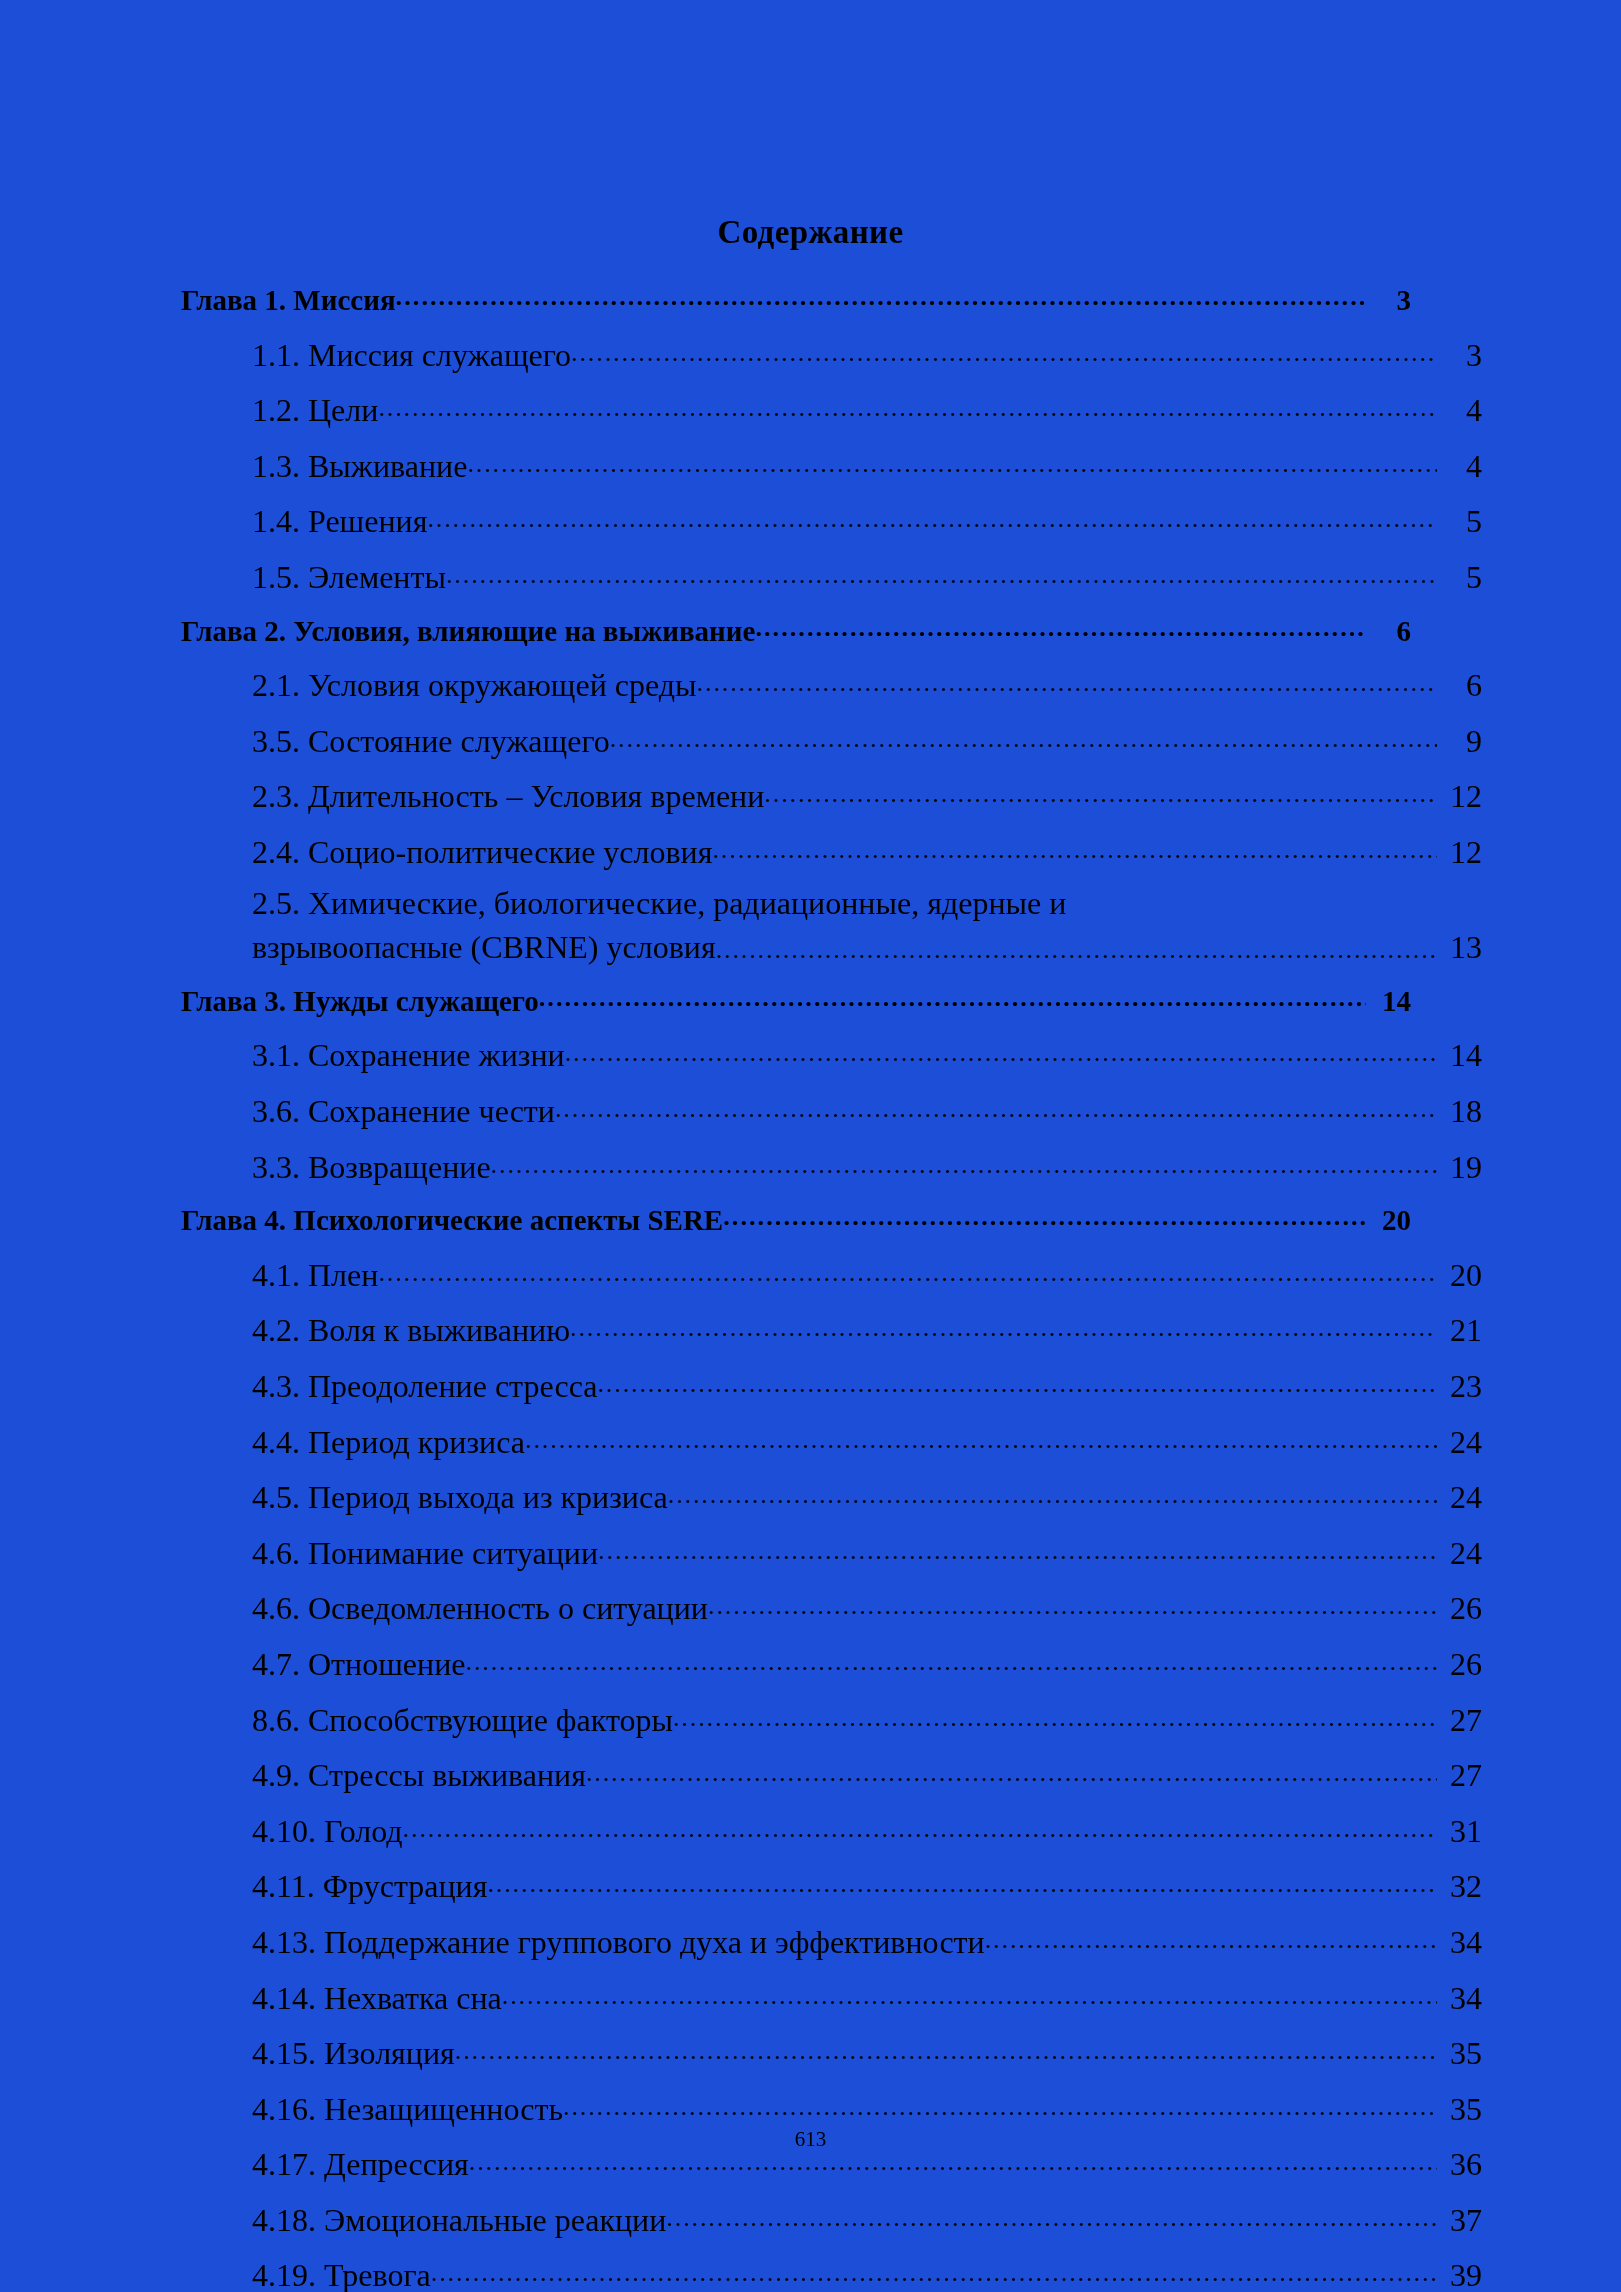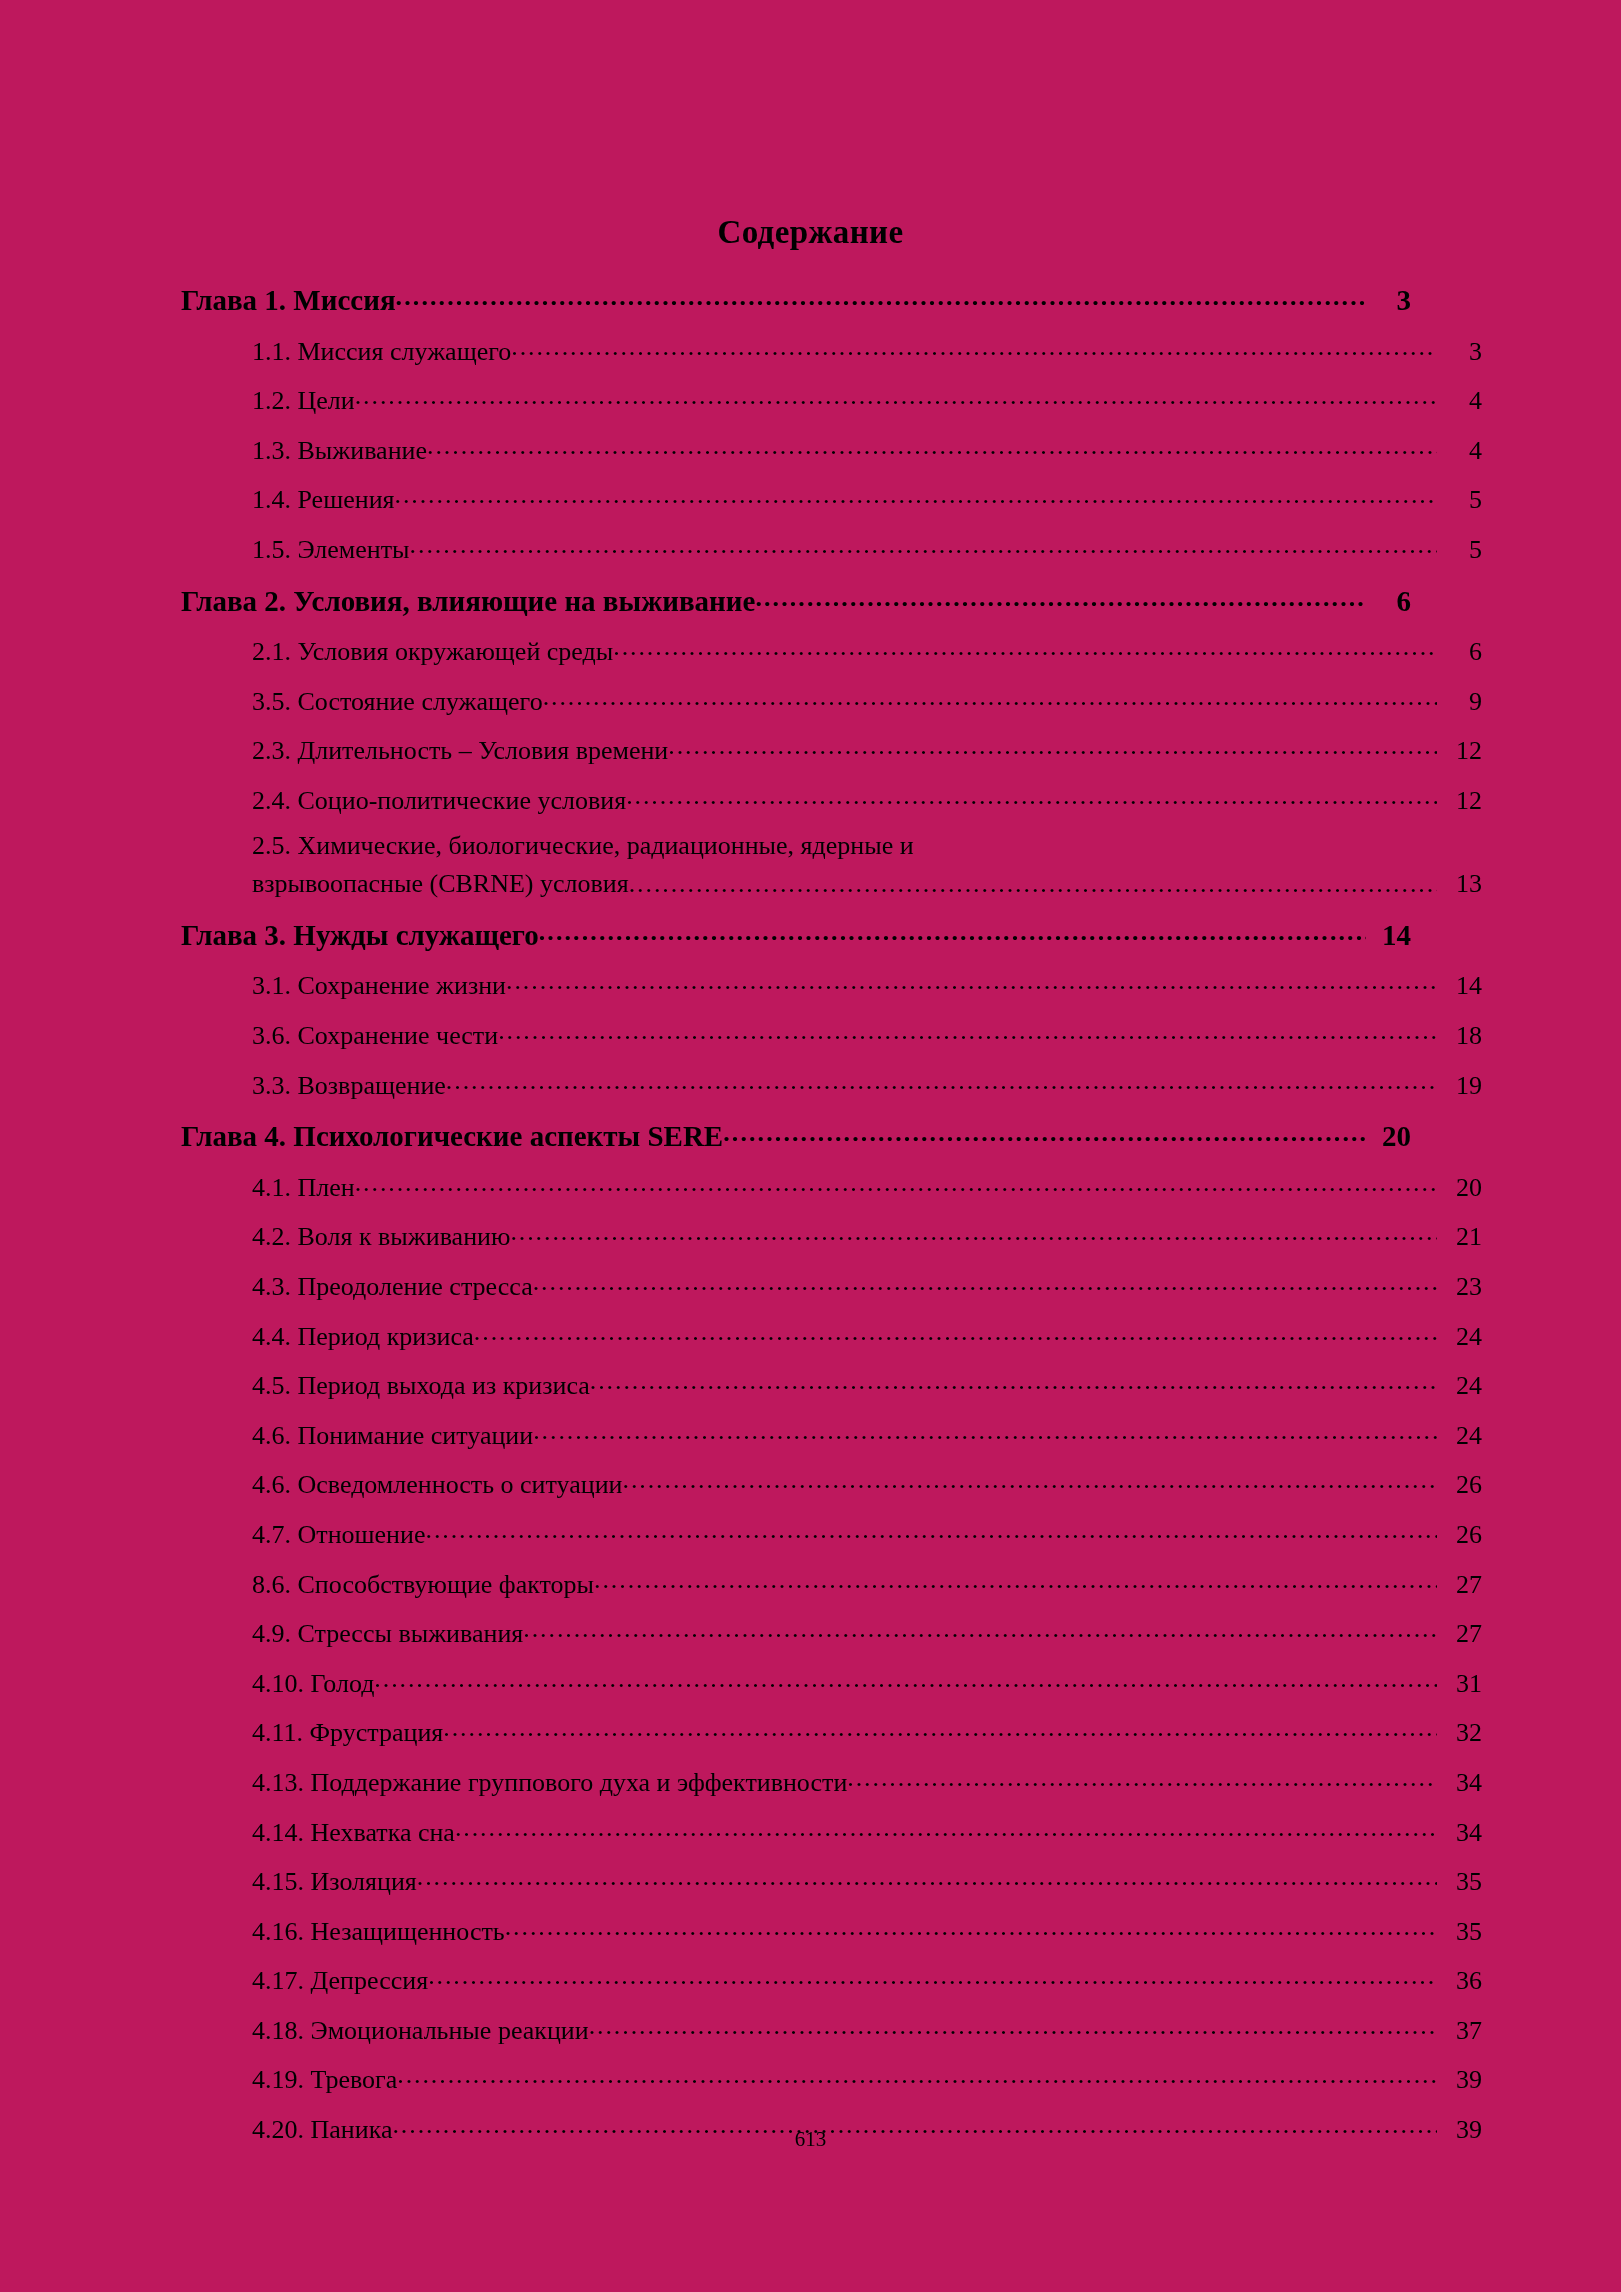--- a/index.html
+++ b/index.html
@@ -6,21 +6,21 @@
   html, body {
     margin: 0;
     padding: 0;
     background: #ffffff;
   }
   .page {
     position: relative;
     width: 1621px;
     height: 2293px;
     margin: 0 auto;
-    background: #be185d;
+    background: #1d4ed8;
     box-sizing: border-box;
     font-family: "Liberation Serif", "DejaVu Serif", serif;
     color: #000000;
     overflow: hidden;
   }
 
   .toc-title {
     position: absolute;
     left: 0;
     right: 0;
@@ -36,21 +36,21 @@
     position: absolute;
     left: 181px;
     top: 281px;
     width: 1230px;
   }
 
   .toc-row {
     display: flex;
     align-items: baseline;
     width: 100%;
-    font-size: 26px;
+    font-size: 32px;
     line-height: 1.0;
     margin-bottom: 18.6px;
     white-space: nowrap;
   }
 
   .toc-row.level-1 {
     font-weight: bold;
     font-size: 29px;
     padding-left: 0;
   }

